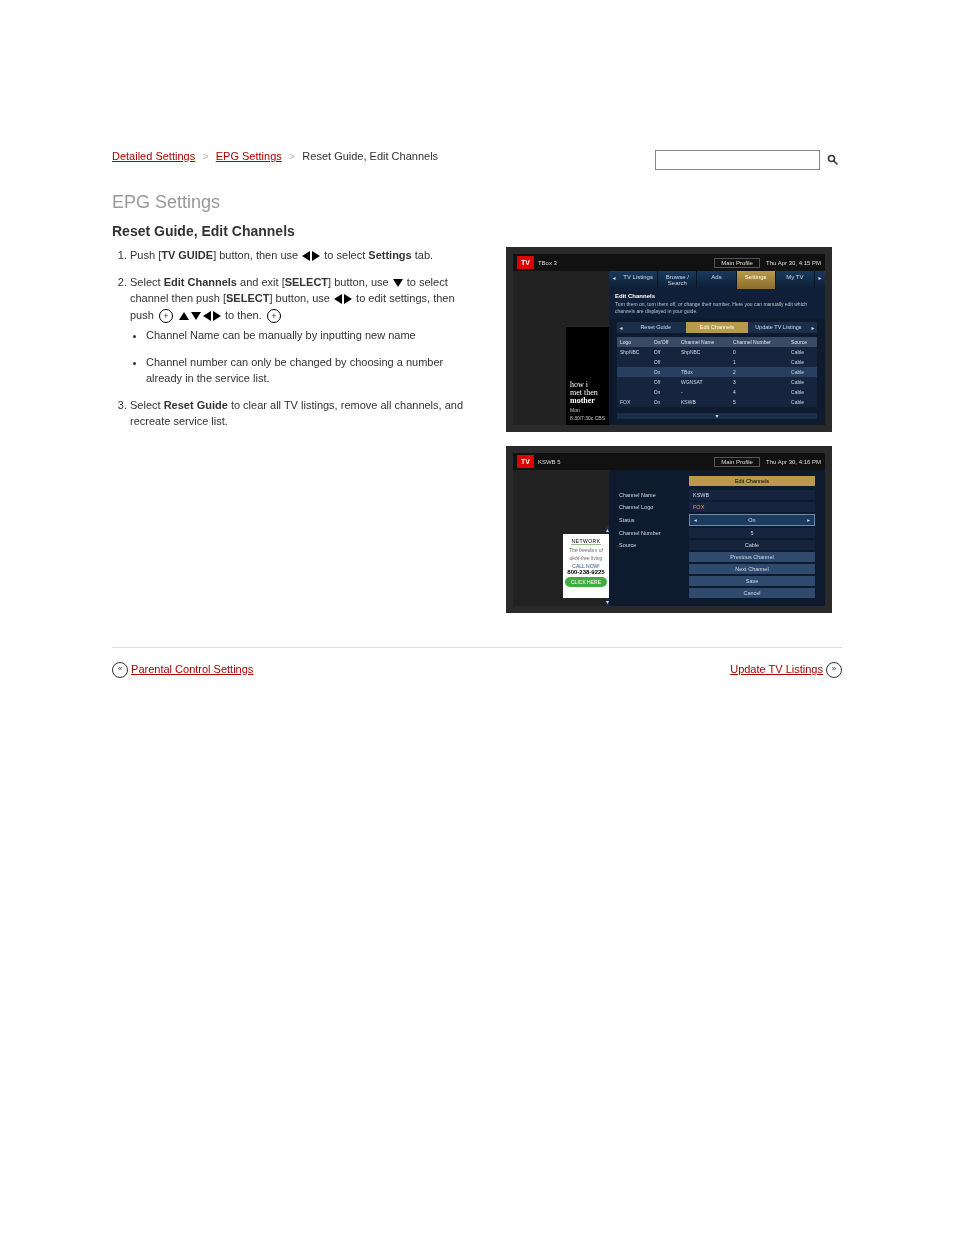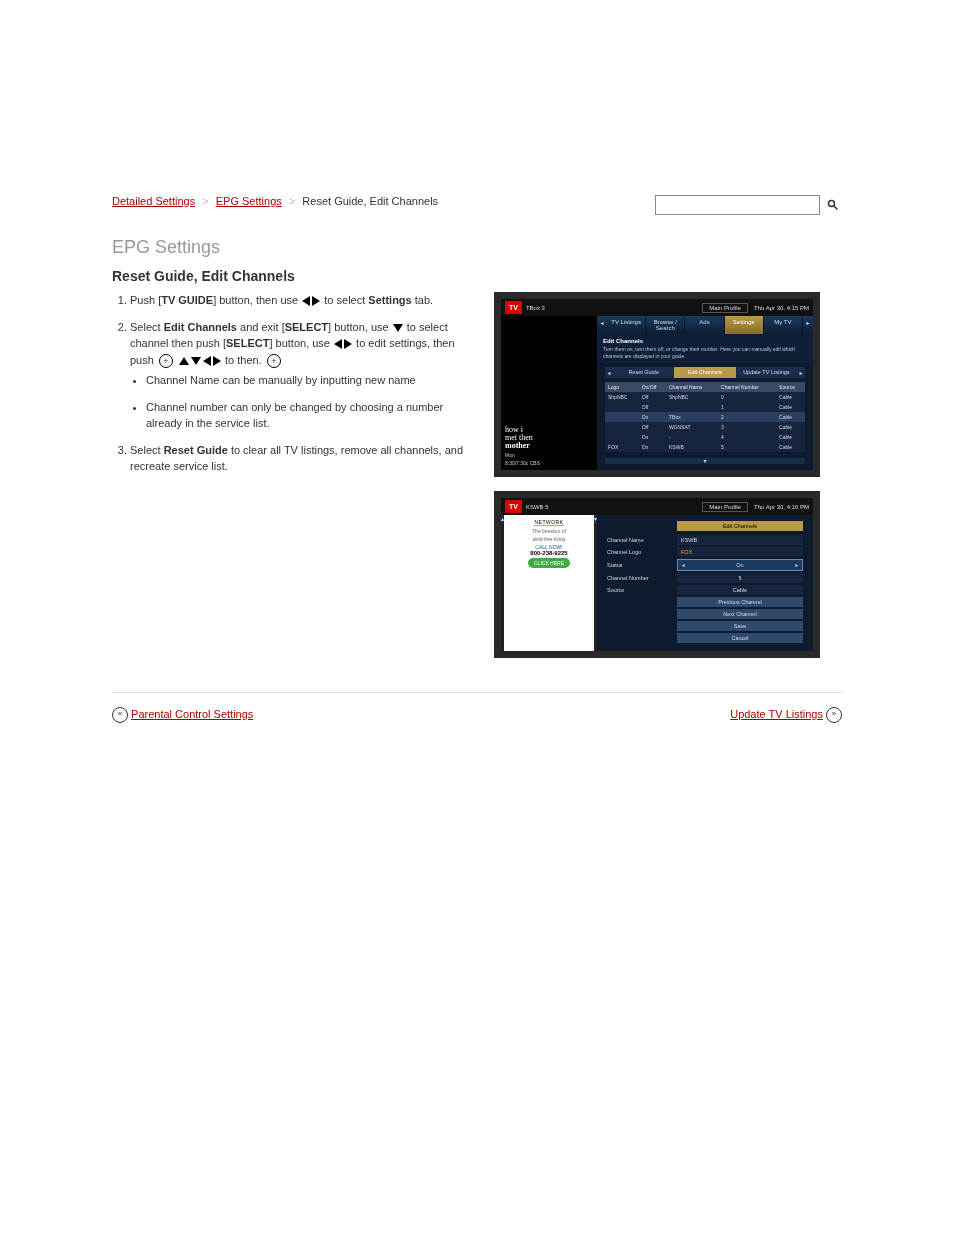--- a/index.html
+++ b/index.html
@@ -8,21 +8,20 @@
     background: #fff;
     font-family: Arial, Helvetica, sans-serif;
     font-size: 11px;
     color: #333;
     width: 954px;
   }
   .page {
     padding: 150px 112px 40px 112px;
     box-sizing: border-box;
     position: relative;
-    margin-top: 45px;
   }
   .breadcrumb {
     font-size: 11px;
     margin-bottom: 10px;
   }
   .breadcrumb a {
     color: #a00;
     text-decoration: underline;
   }
   .breadcrumb .sep {
@@ -62,21 +61,21 @@
   }
   h2.sub-title {
     font-size: 14px;
     font-weight: bold;
     color: #333;
     margin: 0 0 8px 0;
   }
 
   .cols {
     display: flex;
-    gap: 17px;
+    gap: 29px;
   }
   .leftcol {
     width: 365px;
     font-size: 11px;
     line-height: 1.5;
   }
   .rightcol {
     width: 326px;
   }
 
@@ -153,21 +152,22 @@
   }
   .datetime { font-size: 6px; color: #ddd; }
   .tv-body {
     display: flex;
     background: #0e1a2e;
   }
   .tv-side {
     width: 96px;
     background: #222;
     display: flex;
-    flex-direction: row;
+    flex-direction: column;
+    align-items: flex-end;
   }
   .tv-side-img {
     height: 56px;
     background: linear-gradient(#8a9b9a, #5b6a69);
   }
   .tv-main {
     flex: 1;
     padding: 0;
   }
   .tabs {

